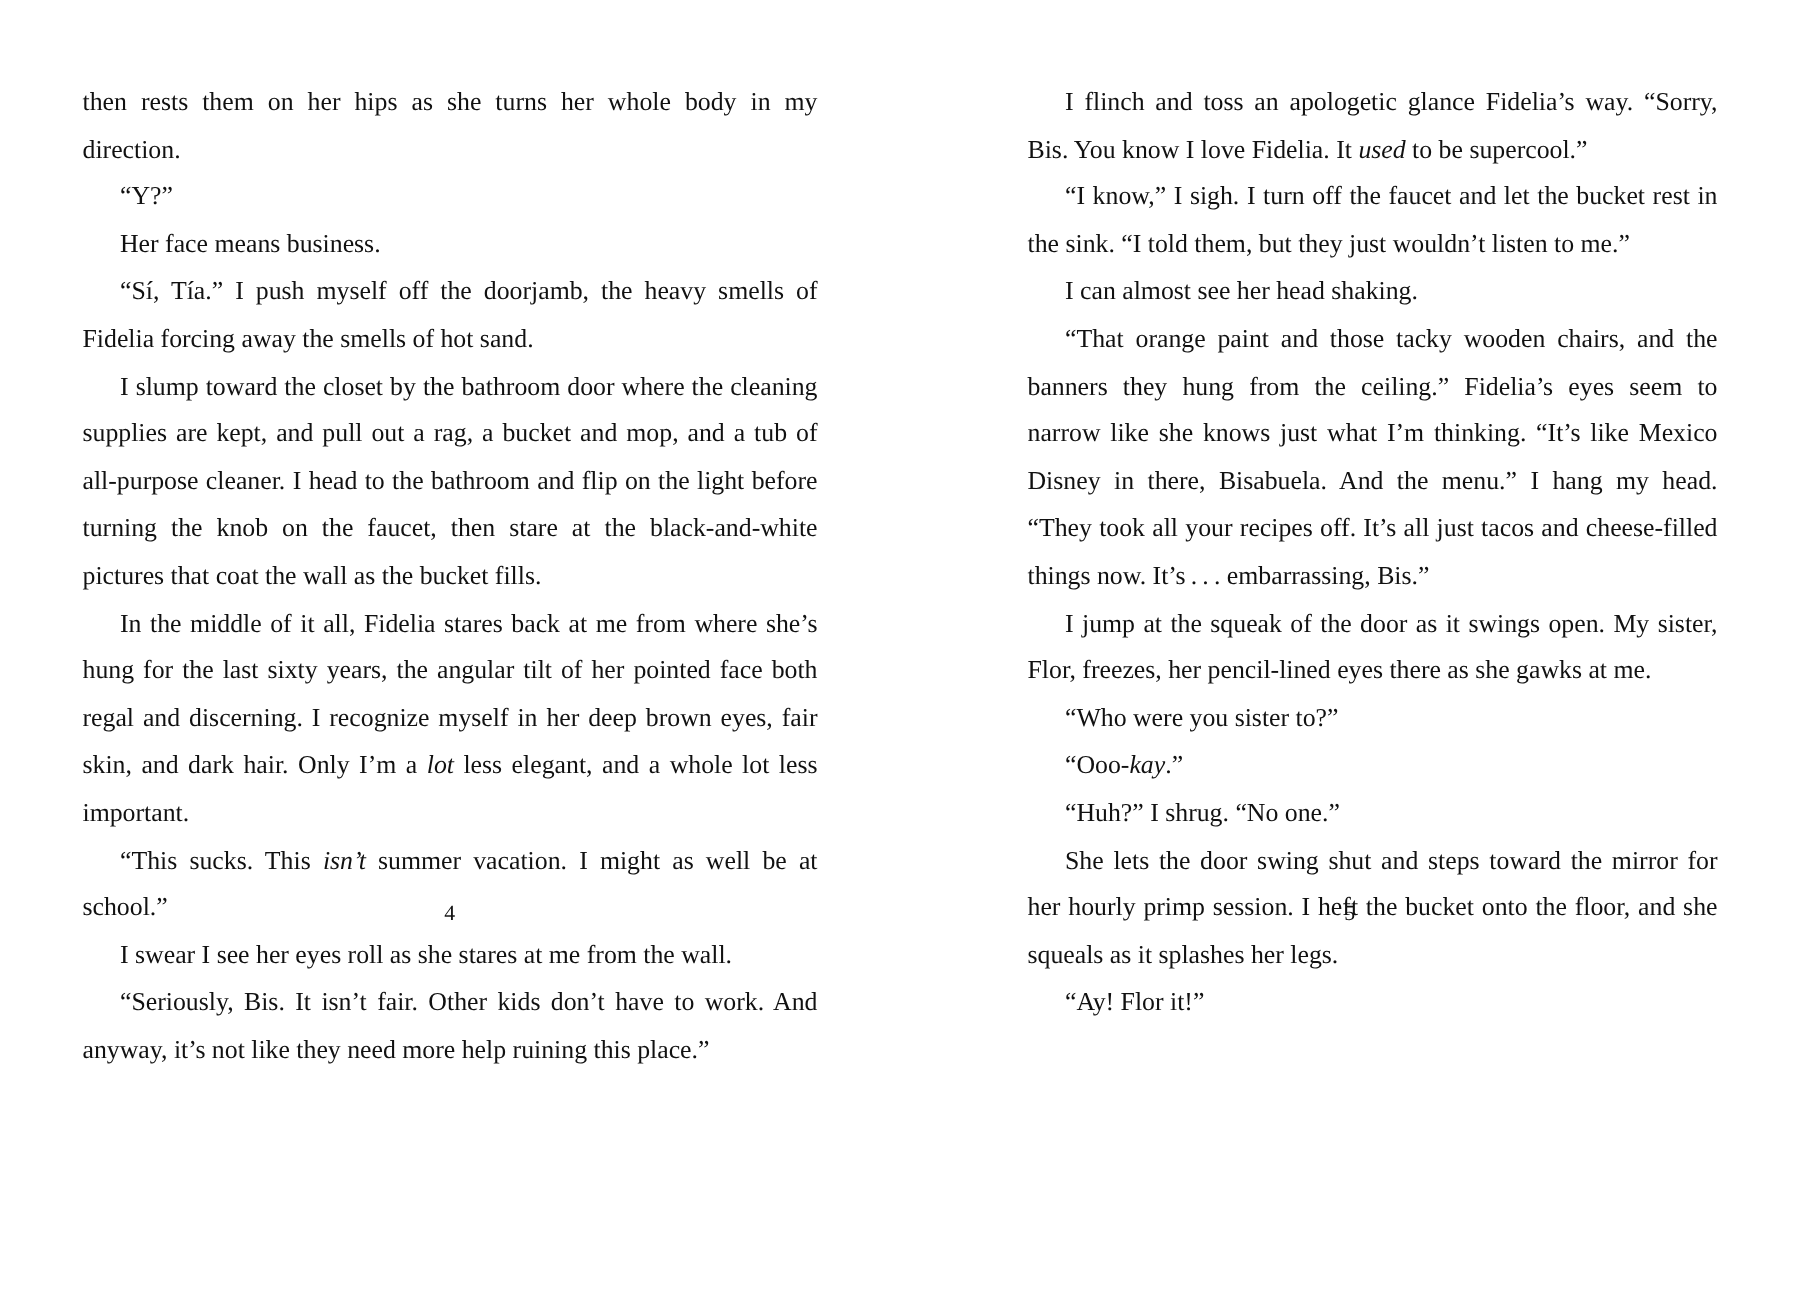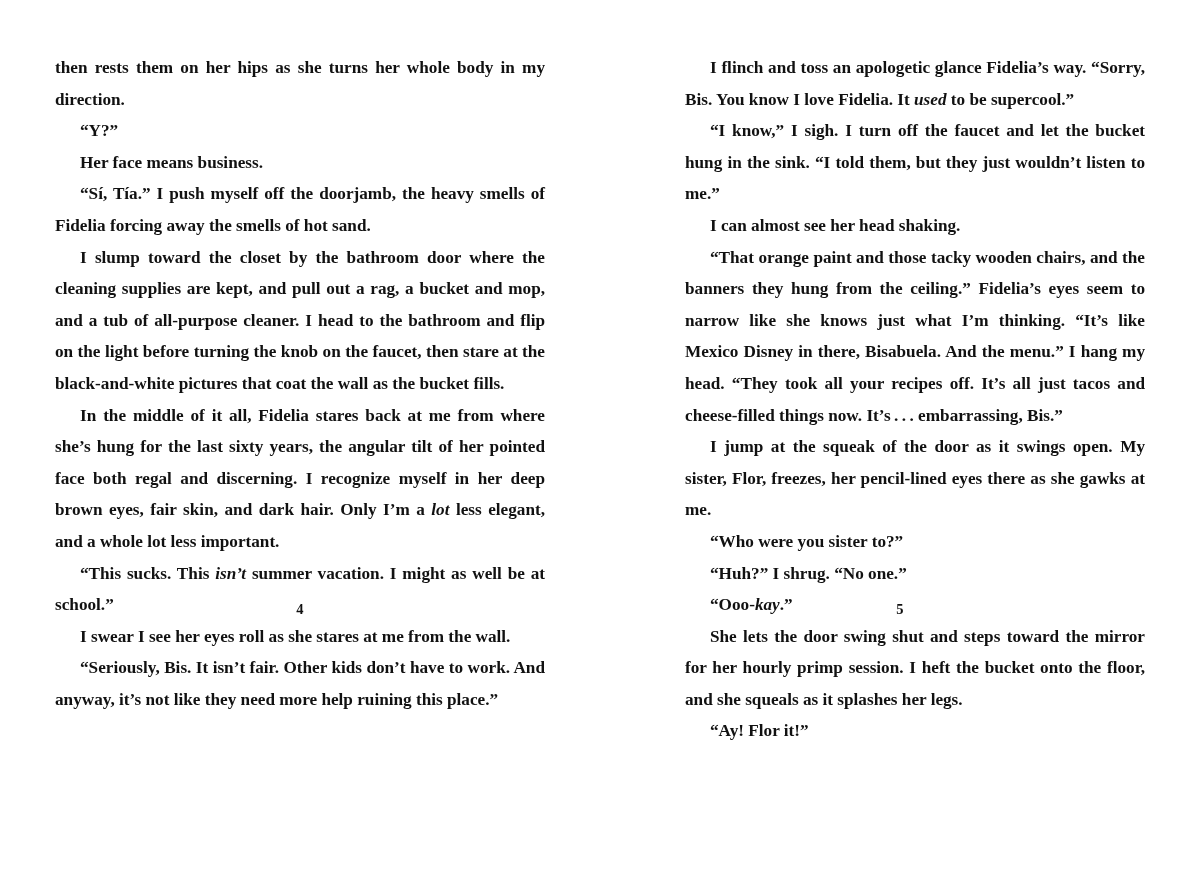--- a/index.html
+++ b/index.html
@@ -19,21 +19,20 @@
     width: 1200px;
     height: 872px;
     display: flex;
     box-sizing: border-box;
   }
   .page {
     position: relative;
     width: 600px;
     height: 648px;
     box-sizing: border-box;
-    font-weight: bold;
   }
   .page-left .text-col {
     position: absolute;
     left: 55px;
     top: 52px;
     width: 490px;
   }
   .page-right .text-col {
     position: absolute;
     left: 85px;
@@ -82,26 +81,26 @@
       <p class="indent">“This sucks. This <i>isn’t</i> summer vacation. I might as well be at school.”</p>
       <p class="indent">I swear I see her eyes roll as she stares at me from the wall.</p>
       <p class="indent">“Seriously, Bis. It isn’t fair. Other kids don’t have to work. And anyway, it’s not like they need more help ruining this place.”</p>
     </div>
     <div class="folio">4</div>
   </div>
 
   <div class="page page-right">
     <div class="text-col">
       <p class="indent">I flinch and toss an apologetic glance Fidelia’s way. “Sorry, Bis. You know I love Fidelia. It <i>used</i> to be supercool.”</p>
-      <p class="indent">“I know,” I sigh. I turn off the faucet and let the bucket hung in the sink. “I told them, but they just wouldn’t listen to me.”</p>
+      <p class="indent">“I know,” I sigh. I turn off the faucet and let the bucket rest in the sink. “I told them, but they just wouldn’t listen to me.”</p>
       <p class="indent">I can almost see her head shaking.</p>
       <p class="indent">“That orange paint and those tacky wooden chairs, and the banners they hung from the ceiling.” Fidelia’s eyes seem to narrow like she knows just what I’m thinking. “It’s like Mexico Disney in there, Bisabuela. And the menu.” I hang my head. “They took all your recipes off. It’s all just tacos and cheese-filled things now. It’s . . . embarrassing, Bis.”</p>
       <p class="indent">I jump at the squeak of the door as it swings open. My sister, Flor, freezes, her pencil-lined eyes there as she gawks at me.</p>
       <p class="indent">“Who were you sister to?”</p>
+      <p class="indent">“Ooo-<i>kay</i>.”</p>
       <p class="indent">“Huh?” I shrug. “No one.”</p>
-      <p class="indent">“Ooo-<i>kay</i>.”</p>
       <p class="indent">She lets the door swing shut and steps toward the mirror for her hourly primp session. I heft the bucket onto the floor, and she squeals as it splashes her legs.</p>
       <p class="indent">“Ay! Flor it!”</p>
     </div>
     <div class="folio">5</div>
   </div>
 
 </div>
 
 </body></html>

